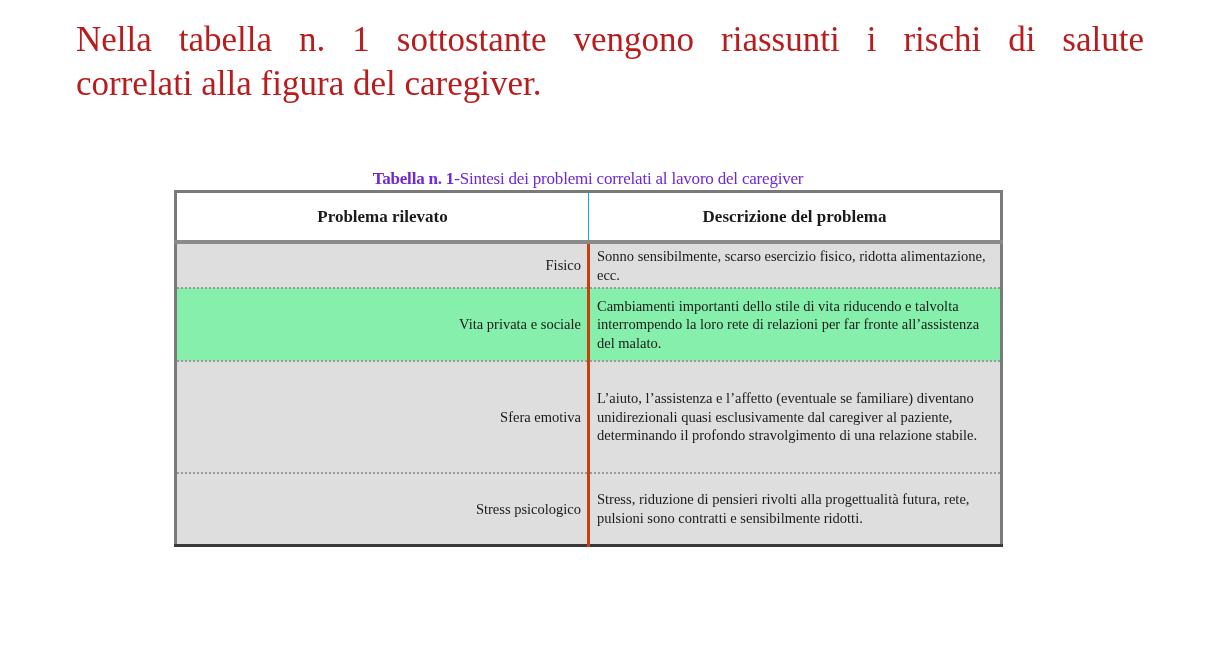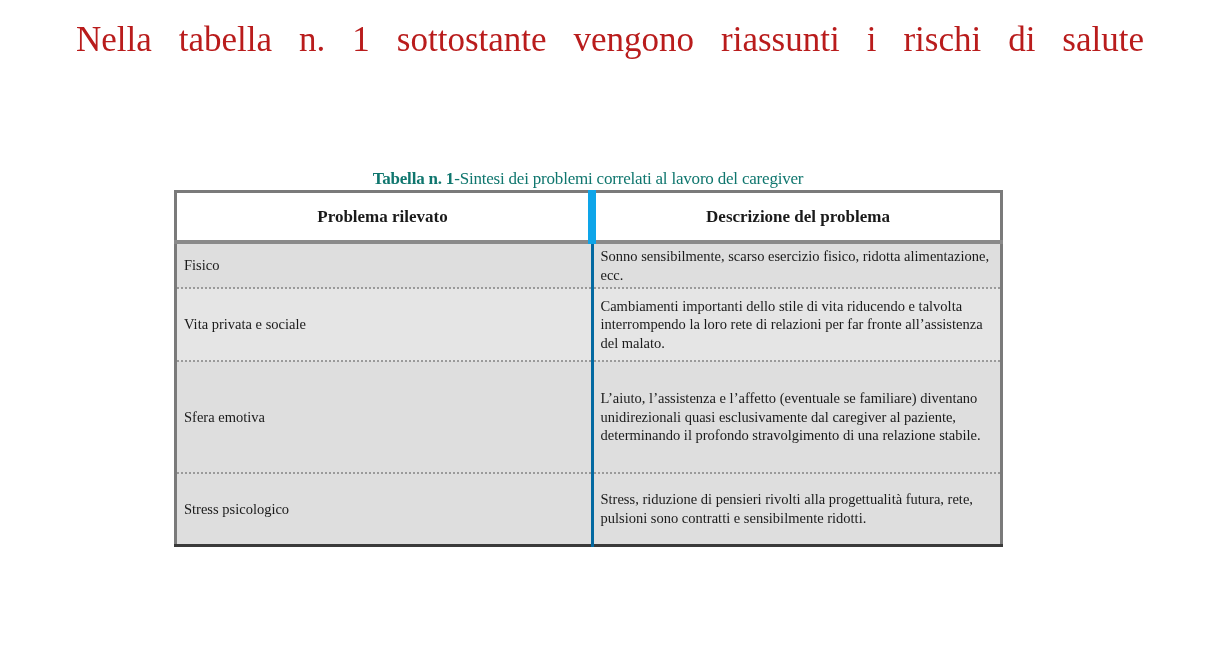--- a/index.html
+++ b/index.html
@@ -7,47 +7,48 @@
   .intro {
     position: absolute; left: 76px; top: 18px; width: 1068px;
     font-family: "Liberation Serif", serif; font-size: 35px; line-height: 44px;
     color: #b91c1c; text-align: justify; text-align-last: left;
   }
   .intro .l1 { display: block; text-align: justify; text-align-last: justify; }
   .intro .l2 { display: block; }
   .caption {
     position: absolute; left: 174px; top: 169px; width: 828px;
     font-family: "Liberation Serif", serif; font-size: 17px; line-height: 20px;
-    color: #0f766e; text-align: center; letter-spacing: -0.2px;
+    color: #6d28d9; text-align: center; letter-spacing: -0.2px;
   }
   .caption b { font-weight: bold; }
   table.t {
     position: absolute; left: 174px; top: 190px; width: 829px;
     border-collapse: collapse;
     font-family: "Liberation Serif", serif; color: #1a1a1a;
     border: 3px solid #7a7a7a; border-top-width: 3px; border-bottom-color: #3a3a3a;
   }
   table.t th {
     height: 47px; font-size: 17px; font-weight: bold; text-align: center;
     background: #fff; border-bottom: 4px solid #8a8a8a; padding: 0;
   }
-  table.t th.c1 { width: 411px; border-right: 8px solid #0ea5e9; font-family: Liberation Serif, serif; }
+  table.t th.c1 { width: 411px; border-right: 1px solid #0ea5e9; font-family: Liberation Serif, serif; }
   table.t td { font-size: 14.5px; line-height: 18.5px; padding: 1px 6px 1px 7px; vertical-align: middle; }
-  table.t td.c1 { text-align: left; border-right: 3px solid #0369a1; }
+  table.t td.c1 { text-align: right; border-right: 3px solid #c2410c; }
   table.t td.c2 { text-align: left; }
   table.t tr.row { border-top: 2px dotted #9a9a9a; }
   table.t tr.row.first { border-top: none; }
   table.t tr.shade td { background: #dedede; }
-  table.t tr.plain td { background: #e5e5e5; }
+  table.t tr.plain td { background: #86efac; }
 </style>
 </head>
 <body>
 
 <div class="intro">
   <span class="l1">Nella tabella n. 1 sottostante vengono riassunti i rischi di salute</span>
+  <span class="l2">correlati alla figura del caregiver.</span>
 </div>
 
 <div class="caption"><b>Tabella n. 1</b><span>-Sintesi dei problemi correlati al lavoro del caregiver</span></div>
 
 <table class="t">
   <thead>
     <tr>
       <th class="c1">Problema rilevato</th>
       <th class="c2">Descrizione del problema</th>
     </tr>

